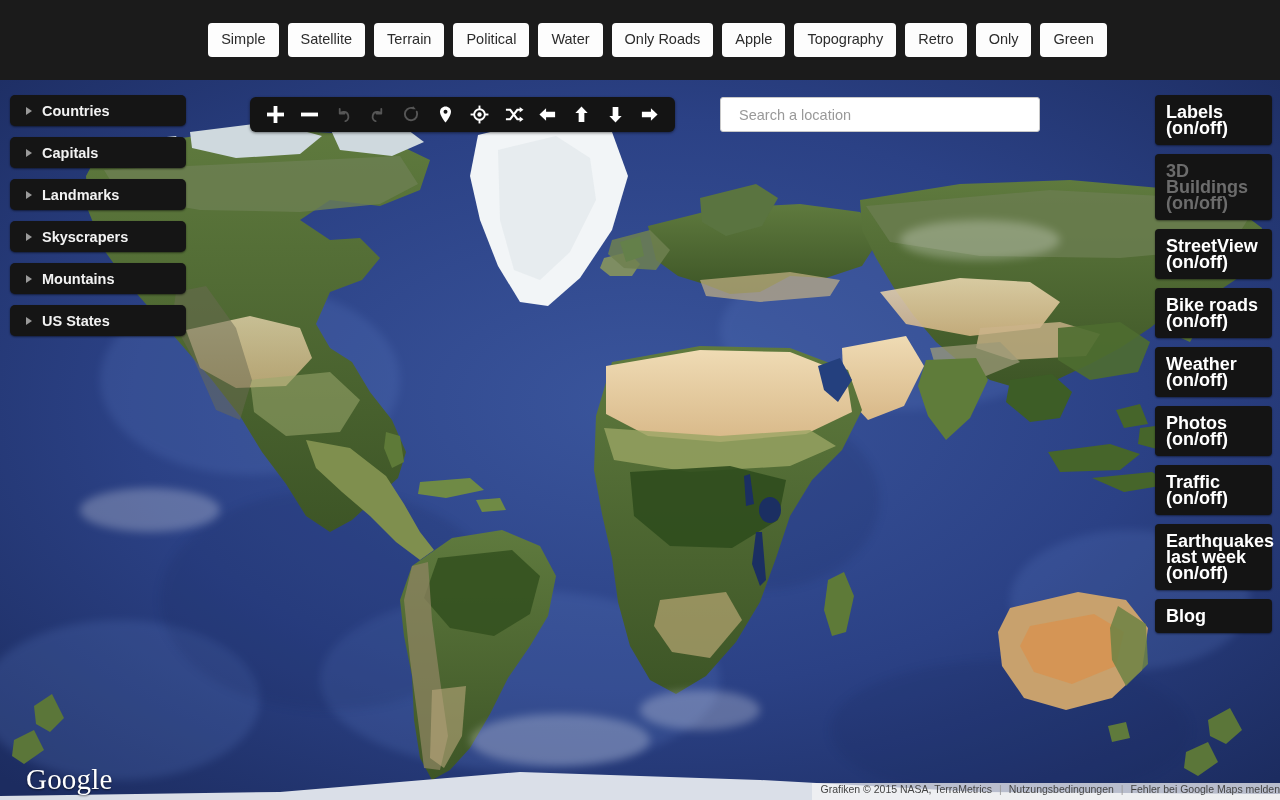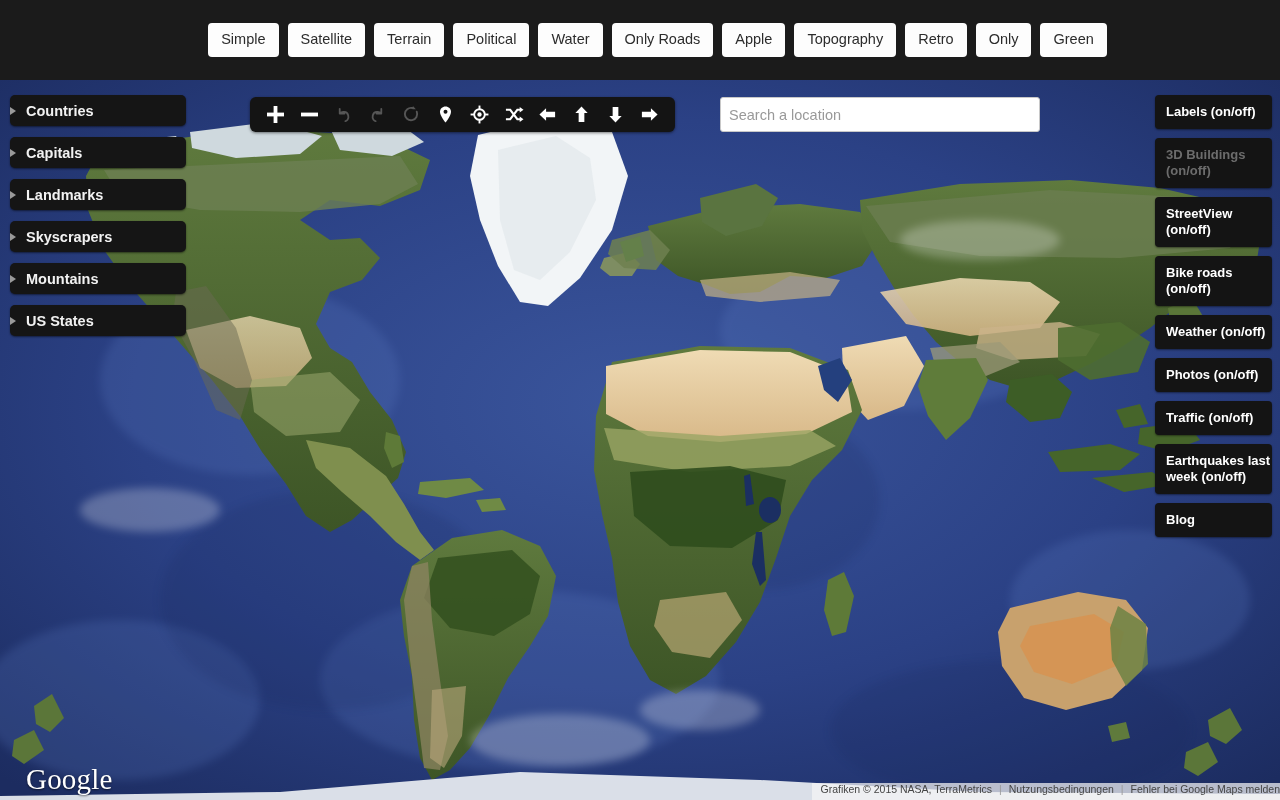--- a/index.html
+++ b/index.html
@@ -38,21 +38,21 @@
     position:absolute; left:10px; top:95px; width:176px; z-index:30;
     display:flex; flex-direction:column; gap:11px;
   }
   .cat-btn {
     background:#151515; color:#f2f2f2;
     border:none; border-radius:5px;
     font-family:"Liberation Sans", sans-serif;
     font-size:14.5px; font-weight:bold;
     height:31px; width:176px;
     display:flex; align-items:center; gap:10px;
-    cursor:pointer; text-align:left;
+    padding-left:16px; cursor:pointer; text-align:left;
     box-shadow:0 1px 2px rgba(0,0,0,.5);
   }
   .tri {
     width:0; height:0; flex:none;
     border-left:6px solid #9a9a9a;
     border-top:4.5px solid transparent;
     border-bottom:4.5px solid transparent;
   }
 
   
@@ -71,34 +71,34 @@
   .tool svg { display:block; }
 
   
   #search-box {
     position:absolute; left:720px; top:97px; width:320px; height:35px; z-index:30;
   }
   #search-input {
     width:100%; height:100%;
     background:#ffffff; border:1px solid #c8c8c8; border-radius:3px;
     font-family:"Liberation Sans", sans-serif; font-size:14.5px;
-    color:#737373; padding:0 8px; outline:none;
+    color:#737373; padding:0 18px; outline:none;
   }
   #search-input::placeholder { color:#999; }
 
   
   #right-panel {
     position:absolute; left:1155px; top:95px; width:130px; z-index:30;
     display:flex; flex-direction:column; gap:9px;
   }
   .layer-btn {
     background:#141414; color:#ffffff;
     border:none; border-radius:4px;
     font-family:"Liberation Sans", sans-serif;
-    font-size:13px; font-weight:bold; line-height:16px;
+    font-size:18px; font-weight:bold; line-height:16px;
     width:117px; padding:9px 0 9px 11px;
     text-align:left; cursor:pointer;
     box-shadow:0 1px 2px rgba(0,0,0,.45);
   }
   .layer-btn.disabled { color:#6c6c6c; cursor:default; }
 
   
   #google-logo {
     position:absolute; left:6px; bottom:4px; z-index:25;
     font-family:"Liberation Serif", serif; font-size:29px;

